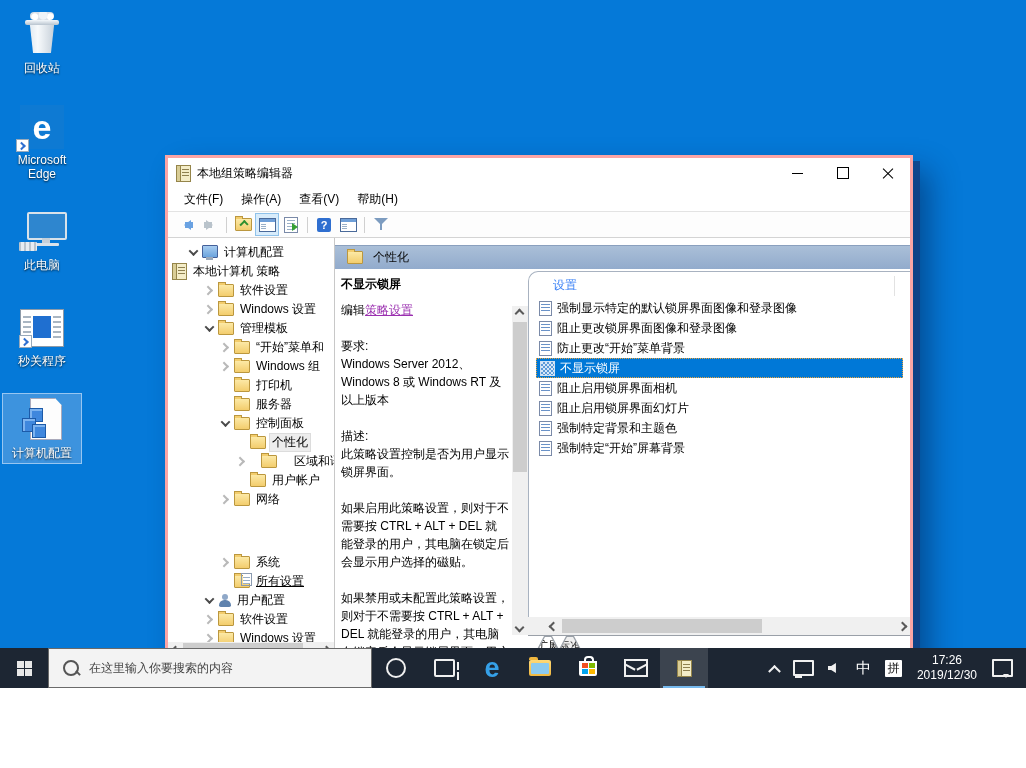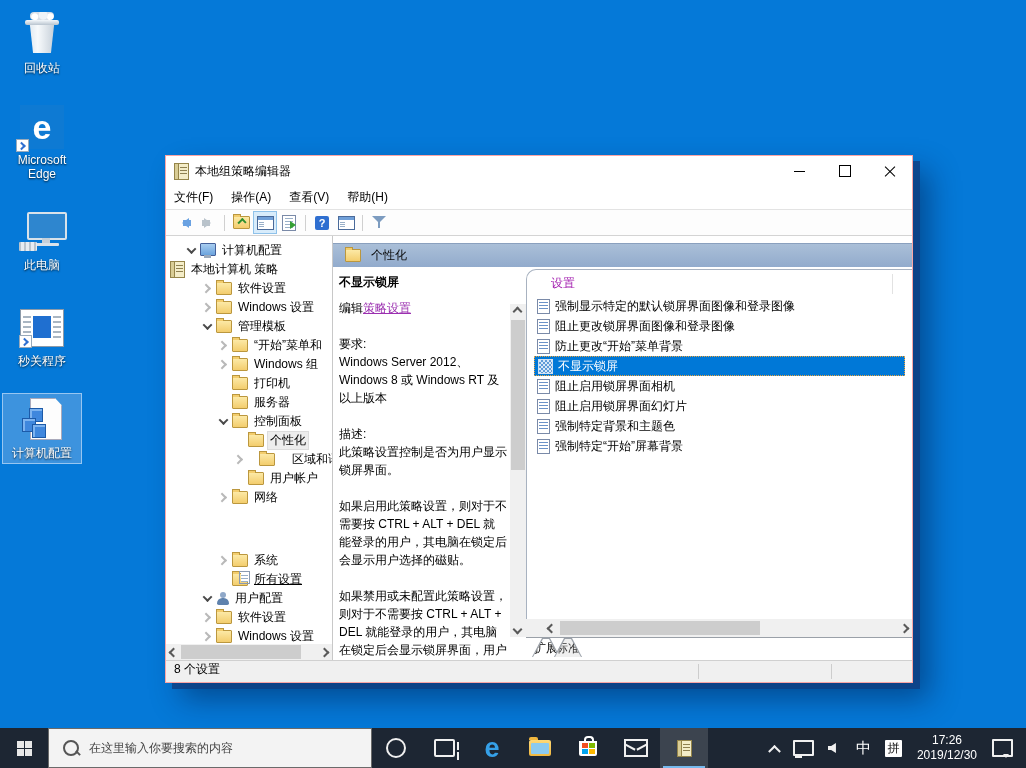--- a/index.html
+++ b/index.html
@@ -1,17 +1,17 @@
 <!DOCTYPE html>
 <html><head>
 <meta charset="utf-8">
 <style>
   html,body{margin:0;padding:0;width:1026px;height:768px;overflow:hidden;
     font-family:"Liberation Sans","DejaVu Sans",sans-serif;}
-  #root{position:relative;width:1026px;height:768px;background:#0579d8;overflow:hidden;}
+  #root{position:relative;width:1026px;height:688px;background:#0579d8;overflow:hidden;}
 
   
   .dk-icon{position:absolute;left:2px;width:78px;display:flex;flex-direction:column;align-items:center;
     padding:3px 0;border:1px solid transparent;cursor:default;}
   .dk-icon.sel{background:rgba(130,180,230,.45);border:1px solid rgba(190,220,250,.7);}
   .dk-icon .art{width:48px;height:46px;position:relative;display:flex;align-items:center;justify-content:center;}
   .dk-icon .lbl{margin-top:3px;font-size:12px;color:#fff;text-align:center;line-height:14px;
     text-shadow:0 1px 2px rgba(0,0,0,.85);max-width:76px;}
   
   .art-recycle{width:34px;height:40px;position:relative;}
@@ -46,33 +46,33 @@
   .art-reg .page{position:absolute;right:0;top:0;width:30px;height:40px;background:#fdfdfd;border:1px solid #aab;
     clip-path:polygon(0 0,78% 0,100% 18%,100% 100%,0 100%);}
   .art-reg .cube{position:absolute;width:12px;height:12px;background:#3f87dd;border:1px solid #1c5aa8;box-shadow:inset 2px 2px 0 #7db3ef;}
   .art-reg .c1{left:0;top:20px}.art-reg .c2{left:10px;top:26px}.art-reg .c3{left:7px;top:10px}
   .sc-badge{position:absolute;left:-2px;bottom:-2px;width:11px;height:11px;background:#fff;border:1px solid #9ab;
     display:flex;align-items:center;justify-content:center;}
   .sc-badge::before{content:"";width:4px;height:4px;border-top:2px solid #2f6fd0;border-right:2px solid #2f6fd0;transform:rotate(45deg) translate(-1px,1px);}
 
   
   #win{position:absolute;left:165px;top:155px;width:748px;height:528px;background:#fff;
-    border:1px solid #fca5a5;box-sizing:border-box;
+    border:3px solid #fca5a5;box-sizing:border-box;
     box-shadow:7px 6px 0 rgba(18,62,130,.8),16px 16px 28px rgba(0,20,60,.45);
     display:flex;flex-direction:column;font-size:12px;color:#000;}
   .titlebar{height:30px;display:flex;align-items:center;flex:0 0 auto;background:#fff;}
   .titlebar .t-icon{margin:0 6px 0 8px;}
   .titlebar .t-text{flex:1;font-size:12px;}
   .cap-btn{width:45px;height:30px;display:flex;align-items:center;justify-content:center;}
   .cap-min::before{content:"";width:11px;height:1px;background:#000;}
   .cap-max::before{content:"";width:10px;height:10px;border:1px solid #000;}
   .cap-close{position:relative;}
   .cap-close::before,.cap-close::after{content:"";position:absolute;width:14px;height:1px;background:#000;}
   .cap-close::before{transform:rotate(45deg)}.cap-close::after{transform:rotate(-45deg)}
-  .menubar{height:23px;display:flex;align-items:center;gap:2px;border-bottom:1px solid #e3e3e3;flex:0 0 auto;}
+  .menubar{height:23px;display:flex;align-items:center;padding-left:8px;gap:2px;border-bottom:1px solid #e3e3e3;flex:0 0 auto;}
   .menu-item{padding:3px 8px;}
   .toolbar{height:25px;display:flex;align-items:center;padding-left:6px;border-bottom:1px solid #d4d4d4;flex:0 0 auto;background:#fdfdfd;}
   .tb-sep{width:1px;height:16px;background:#d0d0d0;margin:0 4px;}
   .tb-btn{width:22px;height:21px;display:flex;align-items:center;justify-content:center;border:1px solid transparent;}
   .tb-btn.pressed{background:#d8ecfb;border:1px solid #8fc2ea;}
 
   
   .g-arrow{width:15px;height:10px;position:relative;}
   .g-arrow::before{content:"";position:absolute;top:2px;width:8px;height:6px;}
   .g-arrow::after{content:"";position:absolute;top:0;width:0;height:0;border:5px solid transparent;}
@@ -141,21 +141,21 @@
   .desc-link{color:#9b30b0;text-decoration:underline;}
   .descol p{margin:0 0 18px 0;}
   .vscroll{width:17px;flex:0 0 auto;display:flex;flex-direction:column;align-items:center;padding:37px 0 23px;box-sizing:border-box;}
   .vs-inner{width:16px;flex:1;background:#f0f0f0;display:flex;flex-direction:column;align-items:center;}
   .vs-btn{height:15px;width:16px;display:flex;align-items:center;justify-content:center;flex:0 0 auto;}
   .vs-thumb{width:14px;height:150px;background:#cdcdcd;margin-top:1px;}
   .listcol{flex:1;display:flex;flex-direction:column;min-width:0;}
   .listpanel{flex:1;background:#fff;border:1px solid #a8b2c0;border-right:none;border-bottom:none;border-radius:10px 0 0 0;
     margin-top:2px;overflow:hidden;position:relative;}
   .col-divider{position:absolute;left:365px;top:4px;width:1px;height:20px;background:#e2e2e2;}
-  .list-header{height:26px;display:flex;align-items:flex-end;padding:0 0 4px 24px;box-sizing:border-box;color:#a21caf;}
+  .list-header{height:26px;display:flex;align-items:flex-end;padding:0 0 4px 24px;box-sizing:border-box;color:#3b82f6;}
   .lrow{height:20px;display:flex;align-items:center;margin:0 7px;padding-left:3px;white-space:nowrap;overflow:hidden;}
   .lrow .txt{margin-left:5px;}
   .lrow.sel{background:#0078d7;color:#fff;border:1px dotted #e8a33d;box-sizing:border-box;}
   .ic-policy{width:11px;height:13px;background:#fff;border:1px solid #7a8aa8;position:relative;flex:0 0 auto;}
   .ic-policy::before{content:"";position:absolute;inset:2px 1px;background:repeating-linear-gradient(#6a92c8 0 1px,transparent 1px 3px);}
   .ic-policy-sel{width:13px;height:13px;flex:0 0 auto;border:1px solid #cfe0f2;
     background:repeating-conic-gradient(#5f9bd8 0 25%,#d6e8f8 0 50%);background-size:4px 4px;}
   .list-hscroll{height:18px;flex:0 0 auto;background:#f0f0f0;display:flex;align-items:center;position:relative;}
   .tabsrow{height:22px;flex:0 0 auto;background:#fff;border-top:1px solid #9aa0a8;display:flex;align-items:flex-start;padding-left:6px;}
   .tab{height:18px;padding:1px 14px 0;margin-right:-6px;display:flex;align-items:center;justify-content:center;

